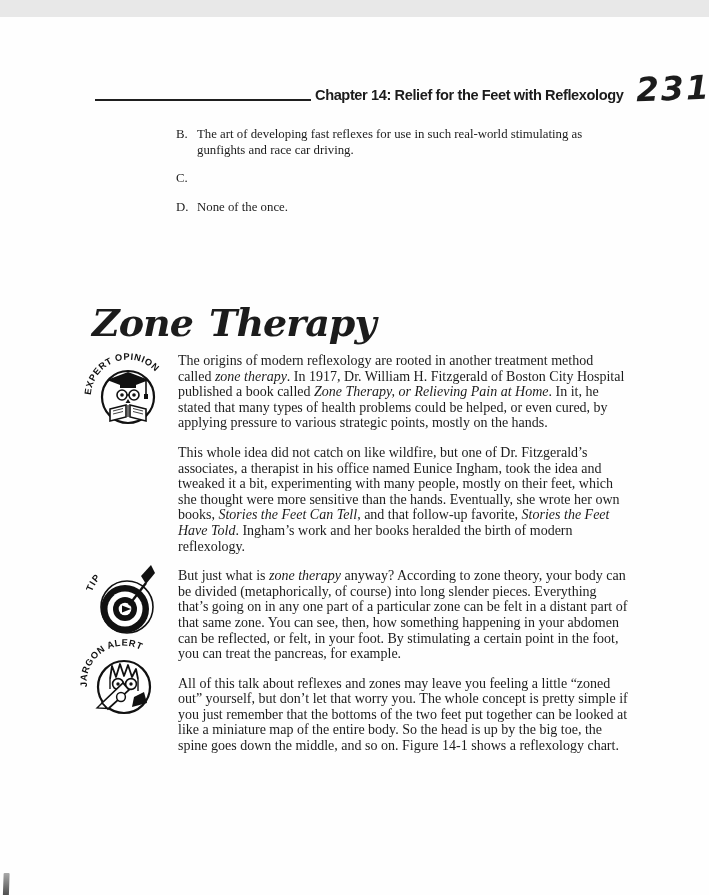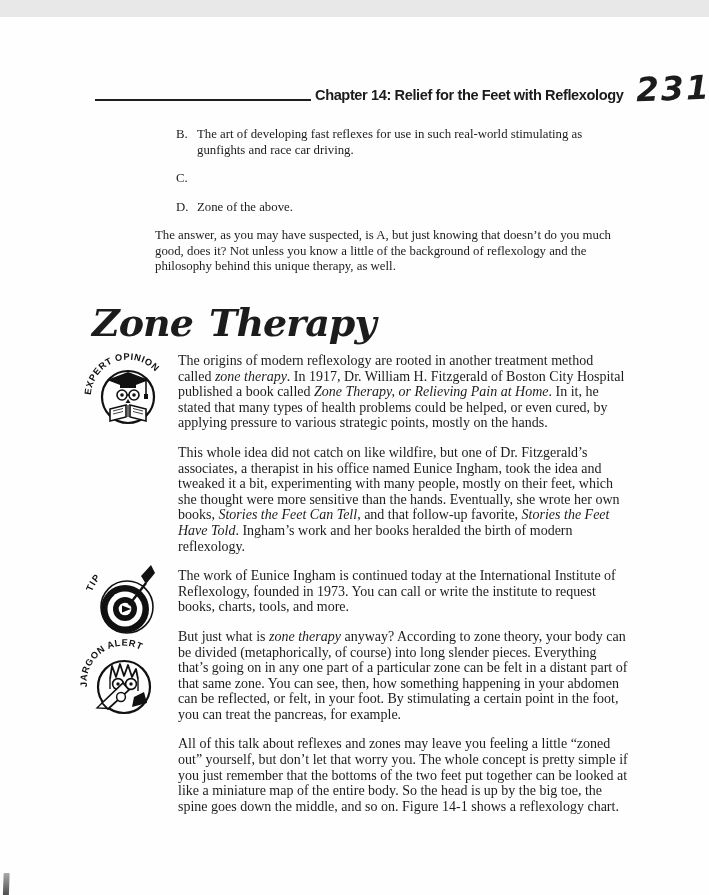--- a/index.html
+++ b/index.html
@@ -89,32 +89,30 @@
   <section class="quiz">
     <div class="option">
       <span class="letter">B.</span>
       <span class="text">The art of developing fast reflexes for use in such real-world stimulating as gunfights and race car driving.</span>
     </div>
     <div class="option">
       <span class="letter">C.</span>
     </div>
     <div class="option">
       <span class="letter">D.</span>
-      <span class="text">Zone of the above.</span>
+      <span class="text">None of the once.</span>
     </div>
   </section>
 
-  <p class="answer">The answer, as you may have suspected, is A, but just knowing that doesn’t do you much good, does it? Not unless you know a little of the background of reflexology and the philosophy behind this unique therapy, as well.</p>
 
   <h1 class="section-heading">Zone Therapy</h1>
 
   <div class="body-col">
     <p><span>The origins of modern reflexology are rooted in another treatment method called </span><em>zone therapy</em><span>. In 1917, Dr. William H. Fitzgerald of Boston City Hospital published a book called </span><em>Zone Therapy, or Relieving Pain at Home</em><span>. In it, he stated that many types of health problems could be helped, or even cured, by applying pressure to various strategic points, mostly on the hands.</span></p>
     <p><span>This whole idea did not catch on like wildfire, but one of Dr. Fitzgerald’s associates, a therapist in his office named Eunice Ingham, took the idea and tweaked it a bit, experimenting with many people, mostly on their feet, which she thought were more sensitive than the hands. Eventually, she wrote her own books, </span><em>Stories the Feet Can Tell</em><span>, and that follow-up favorite, </span><em>Stories the Feet Have Told</em><span>. Ingham’s work and her books heralded the birth of modern reflexology.</span></p>
-    <p><span>The work of Eunice Ingham is continued today at the International Institute of Reflexology, founded in 1973. You can call or write the institute to request books, charts, tools, and more.</span></p>
     <p><span>But just what is </span><em>zone therapy</em><span> anyway? According to zone theory, your body can be divided (metaphorically, of course) into long slender pieces. Everything that’s going on in any one part of a particular zone can be felt in a distant part of that same zone. You can see, then, how something happening in your abdomen can be reflected, or felt, in your foot. By stimulating a certain point in the foot, you can treat the pancreas, for example.</span></p>
     <p><span>All of this talk about reflexes and zones may leave you feeling a little “zoned out” yourself, but don’t let that worry you. The whole concept is pretty simple if you just remember that the bottoms of the two feet put together can be looked at like a miniature map of the entire body. So the head is up by the big toe, the spine goes down the middle, and so on. Figure 14-1 shows a reflexology chart.</span></p>
   </div>
 
   <svg class="margin-icon icon-expert" width="84" height="84" viewBox="0 0 84 84">
     <defs>
       <path id="arc-eo" fill="none" d="M 7 46 A 37 37 0 0 1 74 26"></path>
     </defs>
     <circle cx="44" cy="48" r="26" fill="#fff" stroke="#111" stroke-width="2.2"></circle>
     <text class="arc-text">

